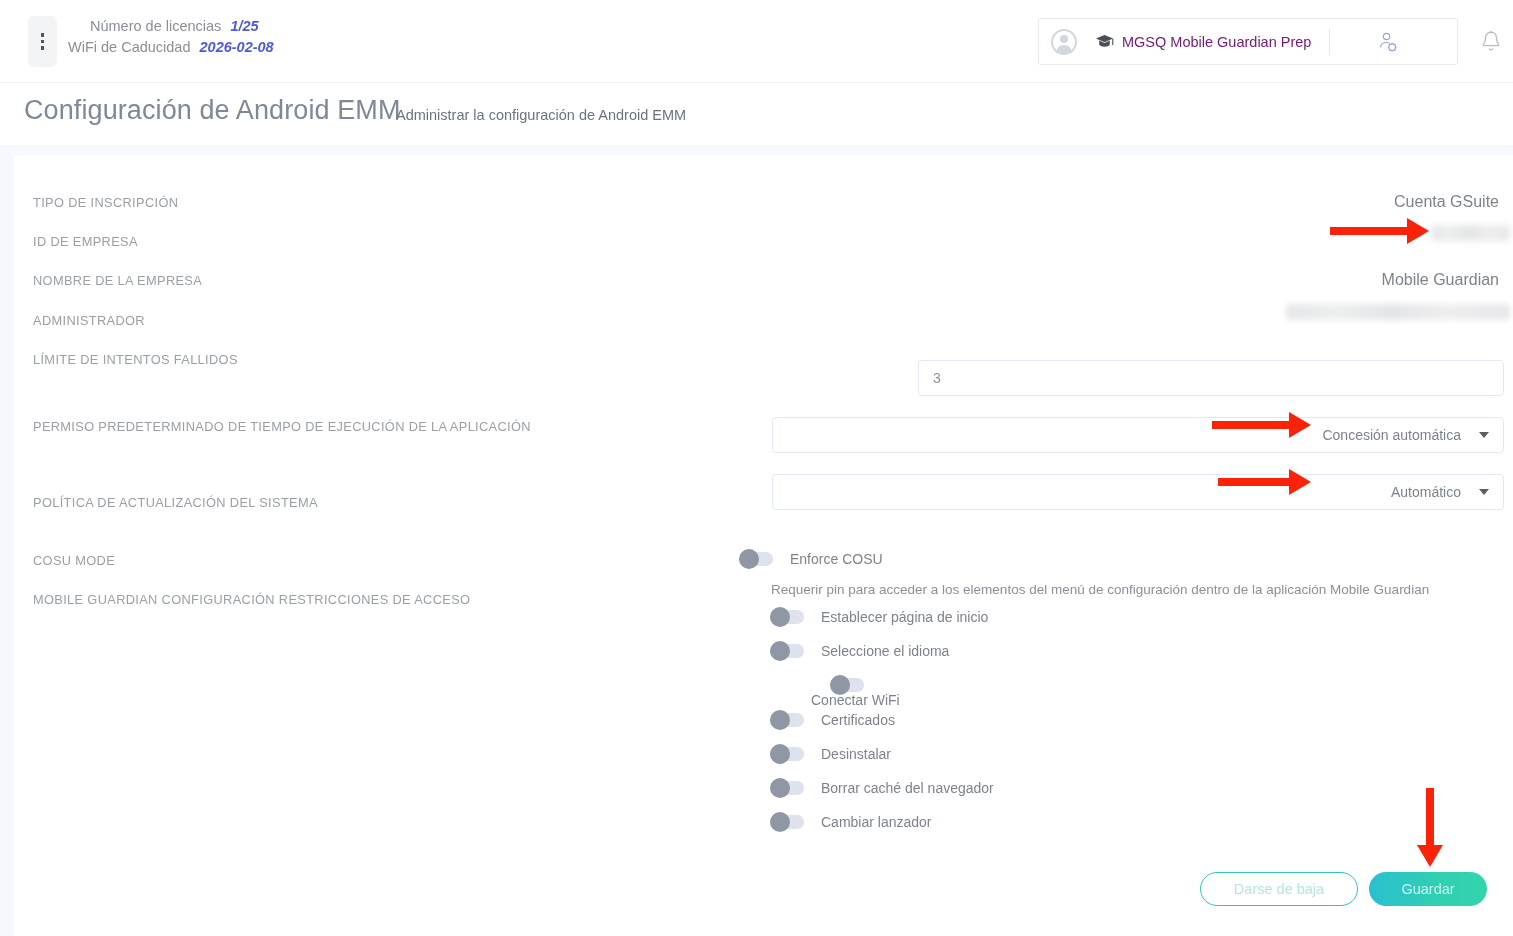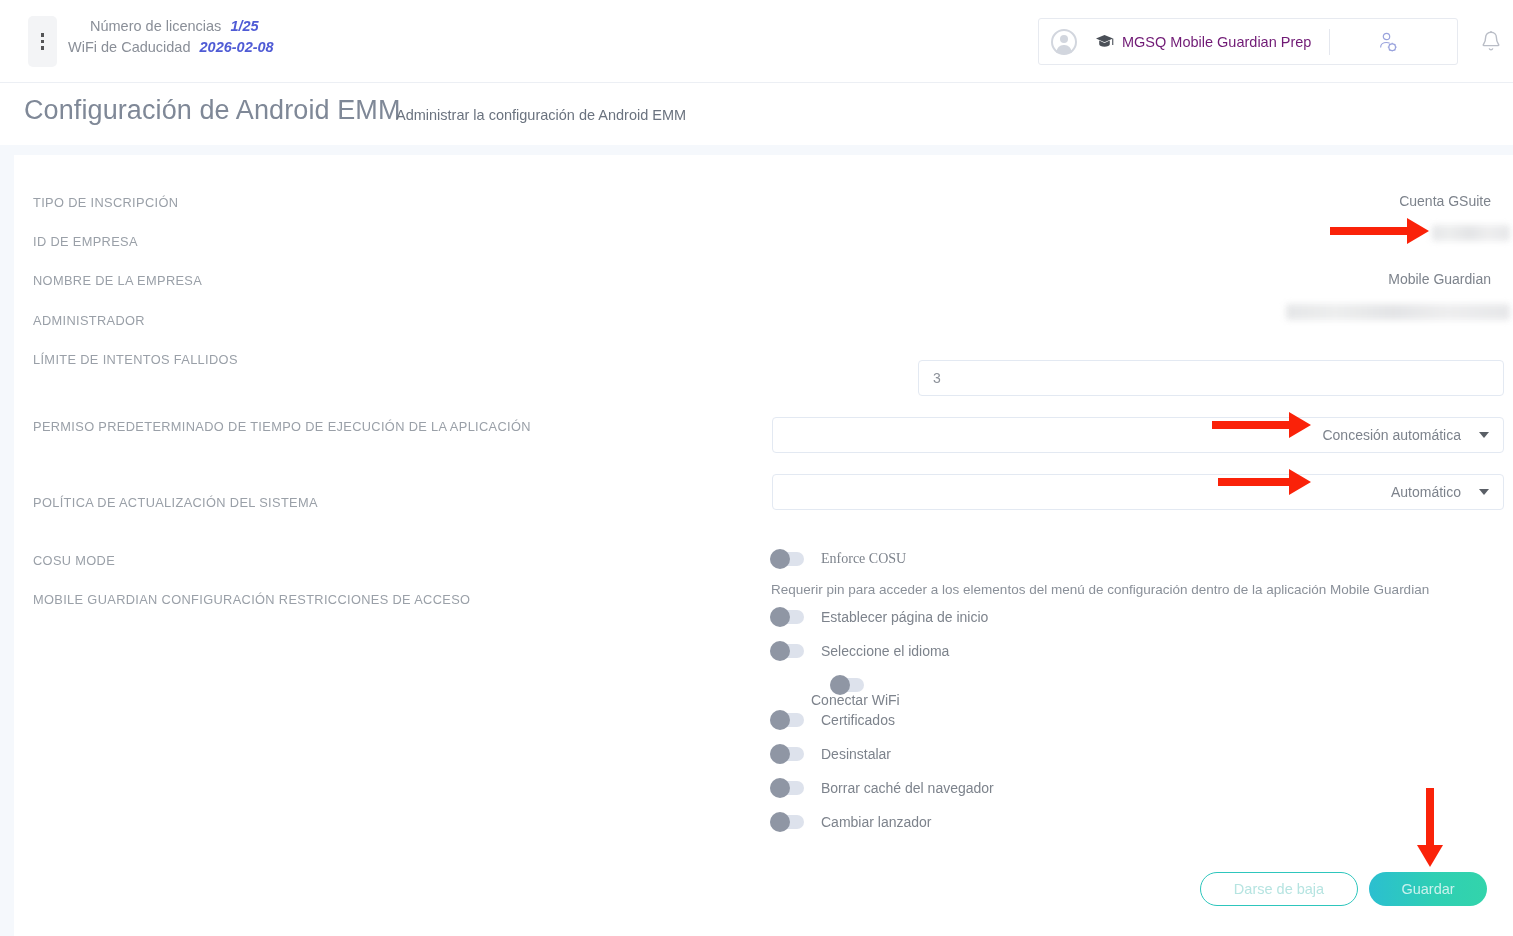--- a/index.html
+++ b/index.html
@@ -65,21 +65,21 @@
   .card {
     position: absolute; left: 14px; top: 10px; width: 1499px; height: 781px;
     background: #ffffff;
   }
 
   .row-label {
     position: absolute; font-size: 12.8px; color: #9aa0a8;
     letter-spacing: .35px; white-space: nowrap;
   }
   .row-value {
-    position: absolute; right: 22px; font-size: 14px; color: #7d838c; text-align: right; white-space: nowrap;
+    position: absolute; right: 14px; font-size: 16px; color: #7d838c; text-align: right; white-space: nowrap;
   }
   .redacted {
     position: absolute; border-radius: 2px;
     background: linear-gradient(90deg,#e4e5e7 0%,#eceded 22%,#e2e3e5 48%,#ededee 72%,#e5e6e8 100%);
     filter: blur(3px); opacity: .95;
   }
 
   
   .txt-input {
     position: absolute; background: #ffffff; border: 1px solid #e3e9f2; border-radius: 4px;
@@ -220,21 +220,21 @@
         <span class="sel-caret"></span>
       </div>
 
       <div class="row-label" style="left:19px; top:340px;">POLÍTICA DE ACTUALIZACIÓN DEL SISTEMA</div>
       <div class="sel" style="left:758px; top:319px; width:732px; height:36px;">
         <span class="sel-val">Automático</span>
         <span class="sel-caret"></span>
       </div>
 
       <div class="row-label" style="left:19px; top:398px;">COSU MODE</div>
-      <div class="tg-row" style="left:756px; top:396px;font-family:Liberation Serif, serif;">
+      <div class="tg-row" style="left:725px; top:396px;">
         <span class="tg"></span>
         <span class="tg-label">Enforce COSU</span>
       </div>
 
       <div class="row-label" style="left:19px; top:437px;">MOBILE GUARDIAN CONFIGURACIÓN RESTRICCIONES DE ACCESO</div>
       <div class="hint" style="left:757px; top:427px;">Requerir pin para acceder a los elementos del menú de configuración dentro de la aplicación Mobile Guardian</div>
 
       <div class="tg-row" style="left:756px; top:454px;">
         <span class="tg"></span>
         <span class="tg-label">Establecer página de inicio</span>

